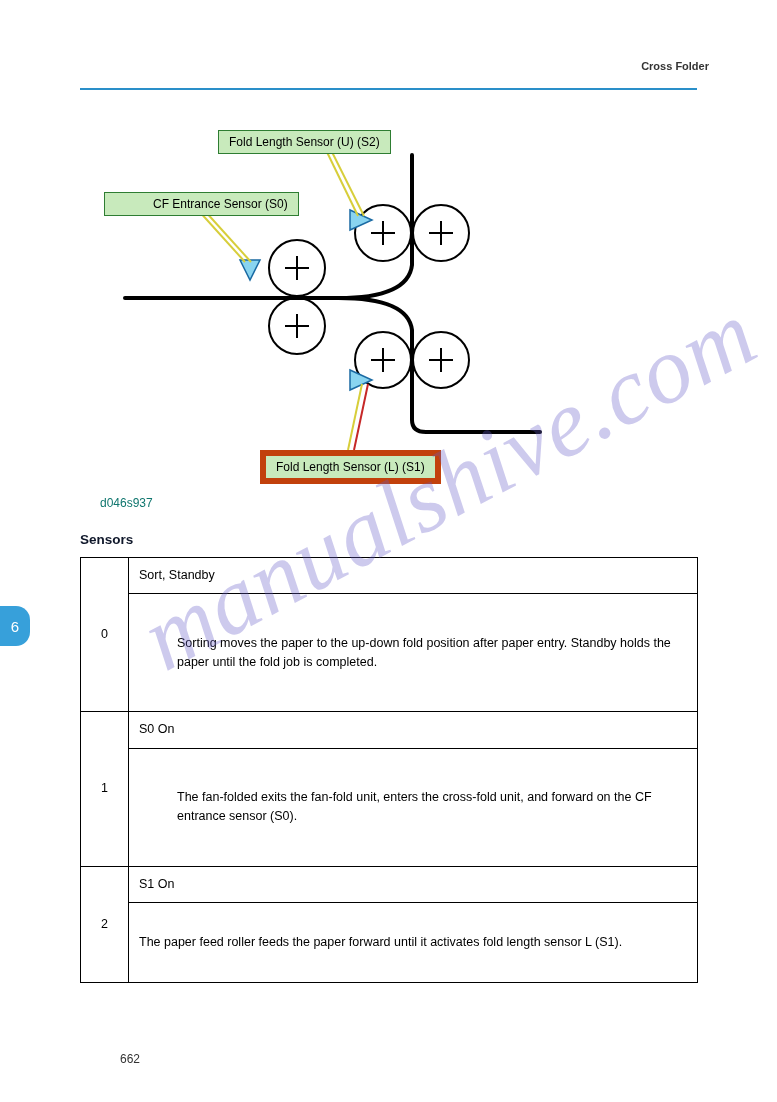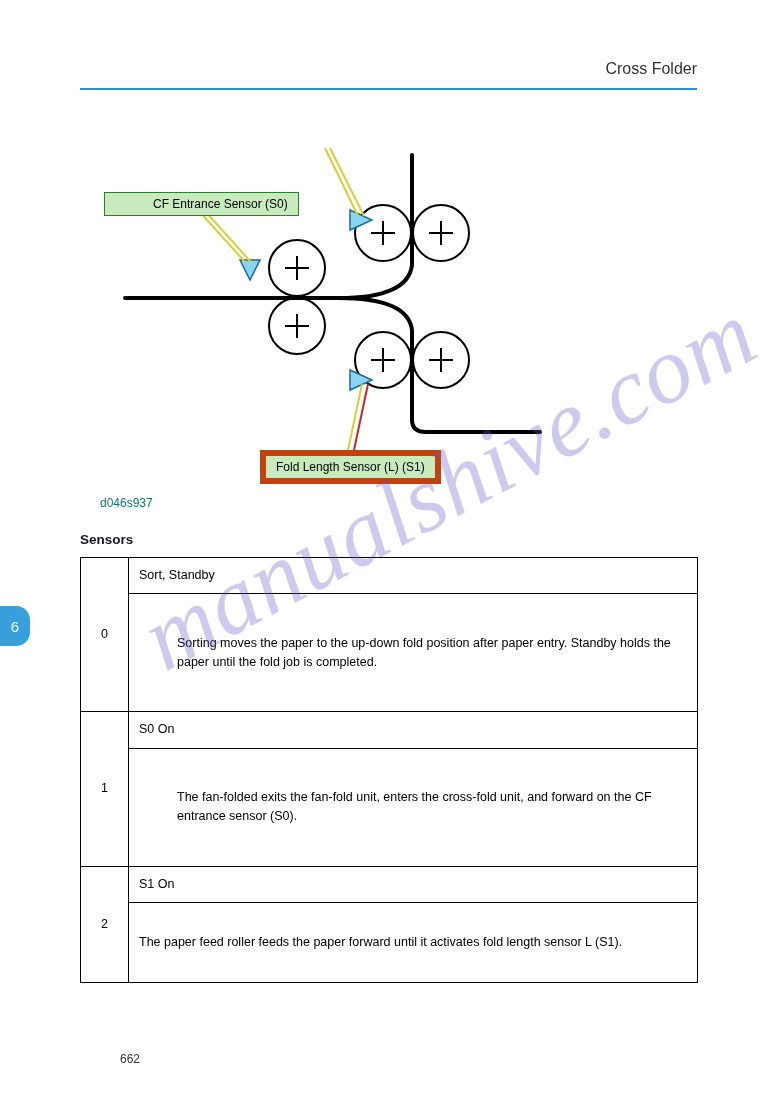--- a/index.html
+++ b/index.html
@@ -20,23 +20,24 @@
     padding: 40px 80px 40px 80px;
   }
   .header-rule {
     border-top: 2px solid #2a8fc9;
     margin-top: 48px;
     margin-bottom: 30px;
   }
   .header-right {
     position: absolute;
     top: 60px;
-    right: 80px;
-    font-size: 16px;
+    right: 68px;
+    font-size: 11px;
     color: #333;
+    font-weight: bold;
   }
   .figure {
     position: relative;
     width: 560px;
     height: 390px;
     margin-left: 10px;
     margin-top: 8px;
   }
   .figure svg { position: absolute; top: 0; left: 0; }
   .callout {
@@ -184,20 +185,21 @@
       </g>
 
       <g stroke="#d7ce3a" stroke-width="2" fill="none">
         <line x1="272" y1="264" x2="258" y2="330"></line>
       </g>
       <g stroke="#c62828" stroke-width="2" fill="none">
         <line x1="278" y1="264" x2="264" y2="330"></line>
       </g>
     </svg>
 
+    <div class="callout" style="left:128px; top:10px;">Fold Length Sensor (U) (S2)</div>
     <div class="callout" style="left:14px; top:72px;padding-left:48px;">CF Entrance Sensor (S0)</div>
     <div class="callout red" style="left:170px; top:330px;">Fold Length Sensor (L) (S1)</div>
 
     <div class="figid">d046s937</div>
   </div>
 
   <div class="sensor-heading">Sensors</div>
 
   <table class="table">
     <tbody>

